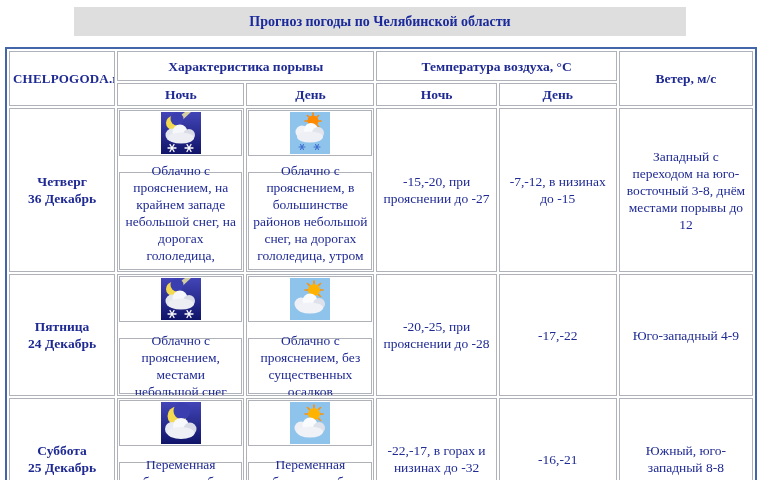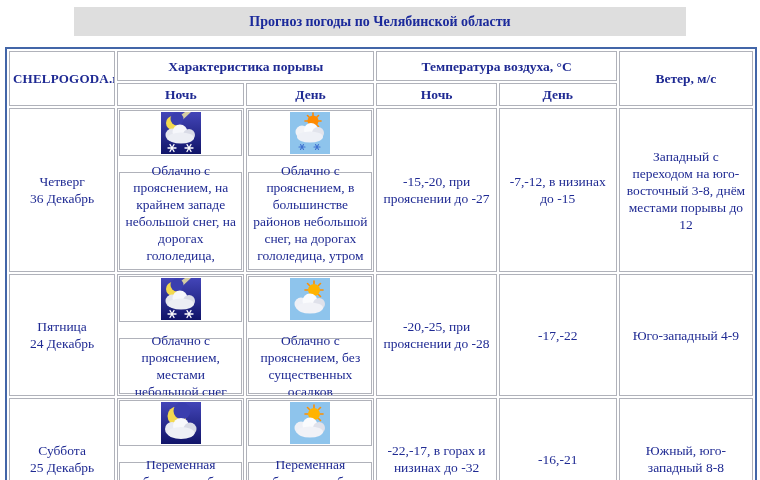--- a/index.html
+++ b/index.html
@@ -34,21 +34,21 @@
     padding:1px 3px;background:#fff;color:#1f2a93;
     overflow:hidden;
   }
   th{font-weight:bold;}
   tr.hdr1{height:30px}
   tr.hdr2{height:23px}
   tr.r1{height:152px}
   tr.r2{height:106px}
   tr.r3{height:108px}
   td.logo-cell{font-weight:bold;font-size:13px;letter-spacing:0.2px;}
-  td.day-cell{font-weight:normal;}
+  td.day-cell{font-weight:bold;}
   td.char-cell{vertical-align:top;padding:1px;}
   .icon-box{
     border:1px solid #b0b2ba;height:44px;
     display:flex;align-items:center;justify-content:center;
     margin:0;background:#fff;
   }
   .desc-box{
     border:1px solid #b0b2ba;margin-top:16px;
     display:flex;align-items:center;justify-content:center;
     text-align:center;padding:2px 3px;

